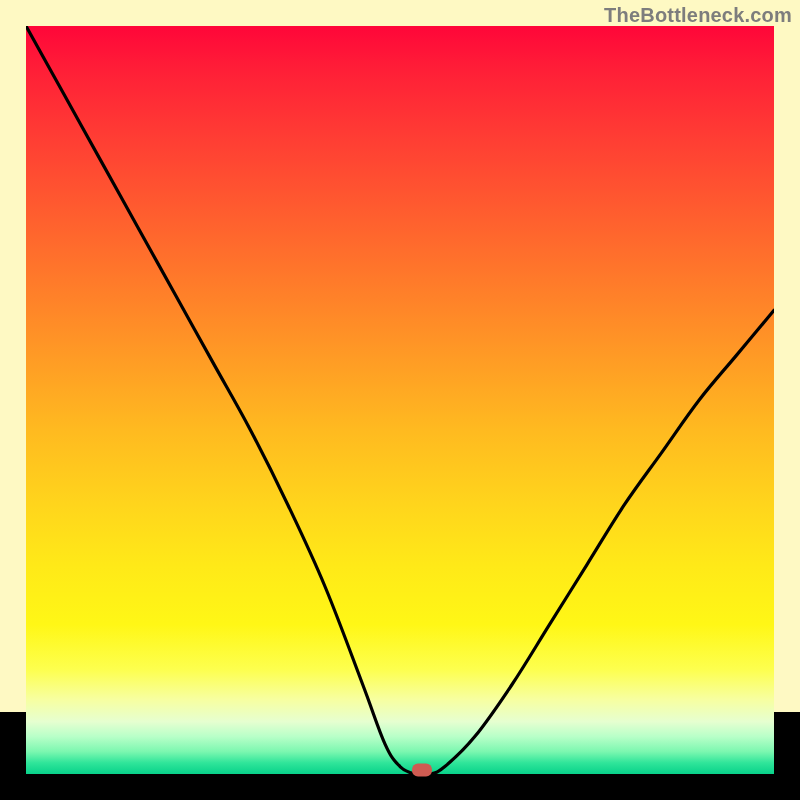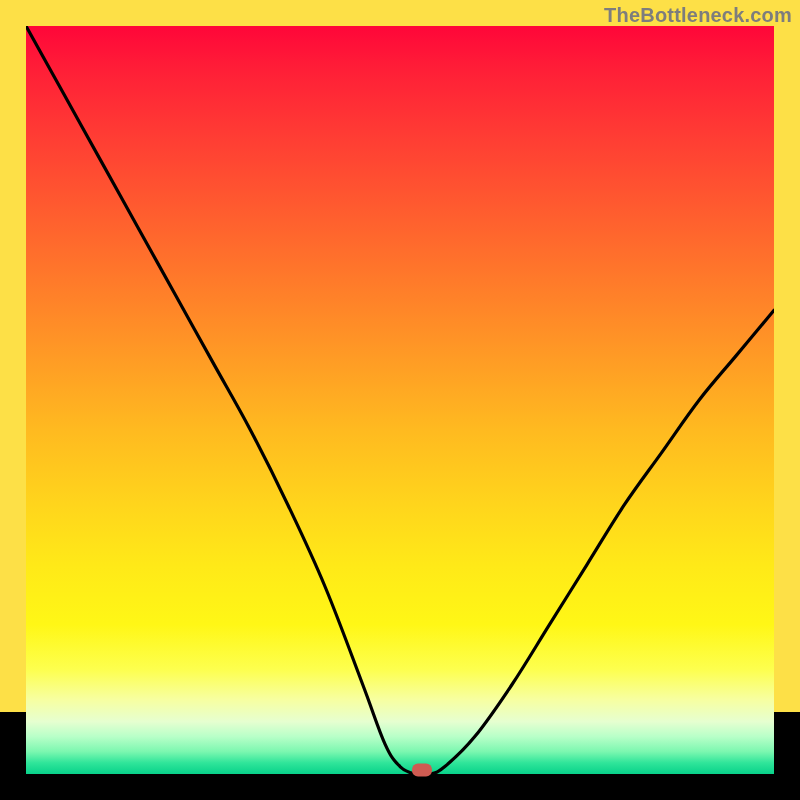--- a/index.html
+++ b/index.html
@@ -8,21 +8,21 @@
     width: 800px;
     height: 800px;
     background: #000;
     overflow: hidden;
     font-family: Arial, Helvetica, sans-serif;
   }
   .frame {
     position: relative;
     width: 800px;
     height: 712px;
-    background: #fde047;
+    background: #fef9c3;
   }
   .plot {
     position: absolute;
     left: 26px;
     top: 26px;
     width: 748px;
     height: 748px;
     background: linear-gradient(
       to bottom,
       #ff0639 0%,

